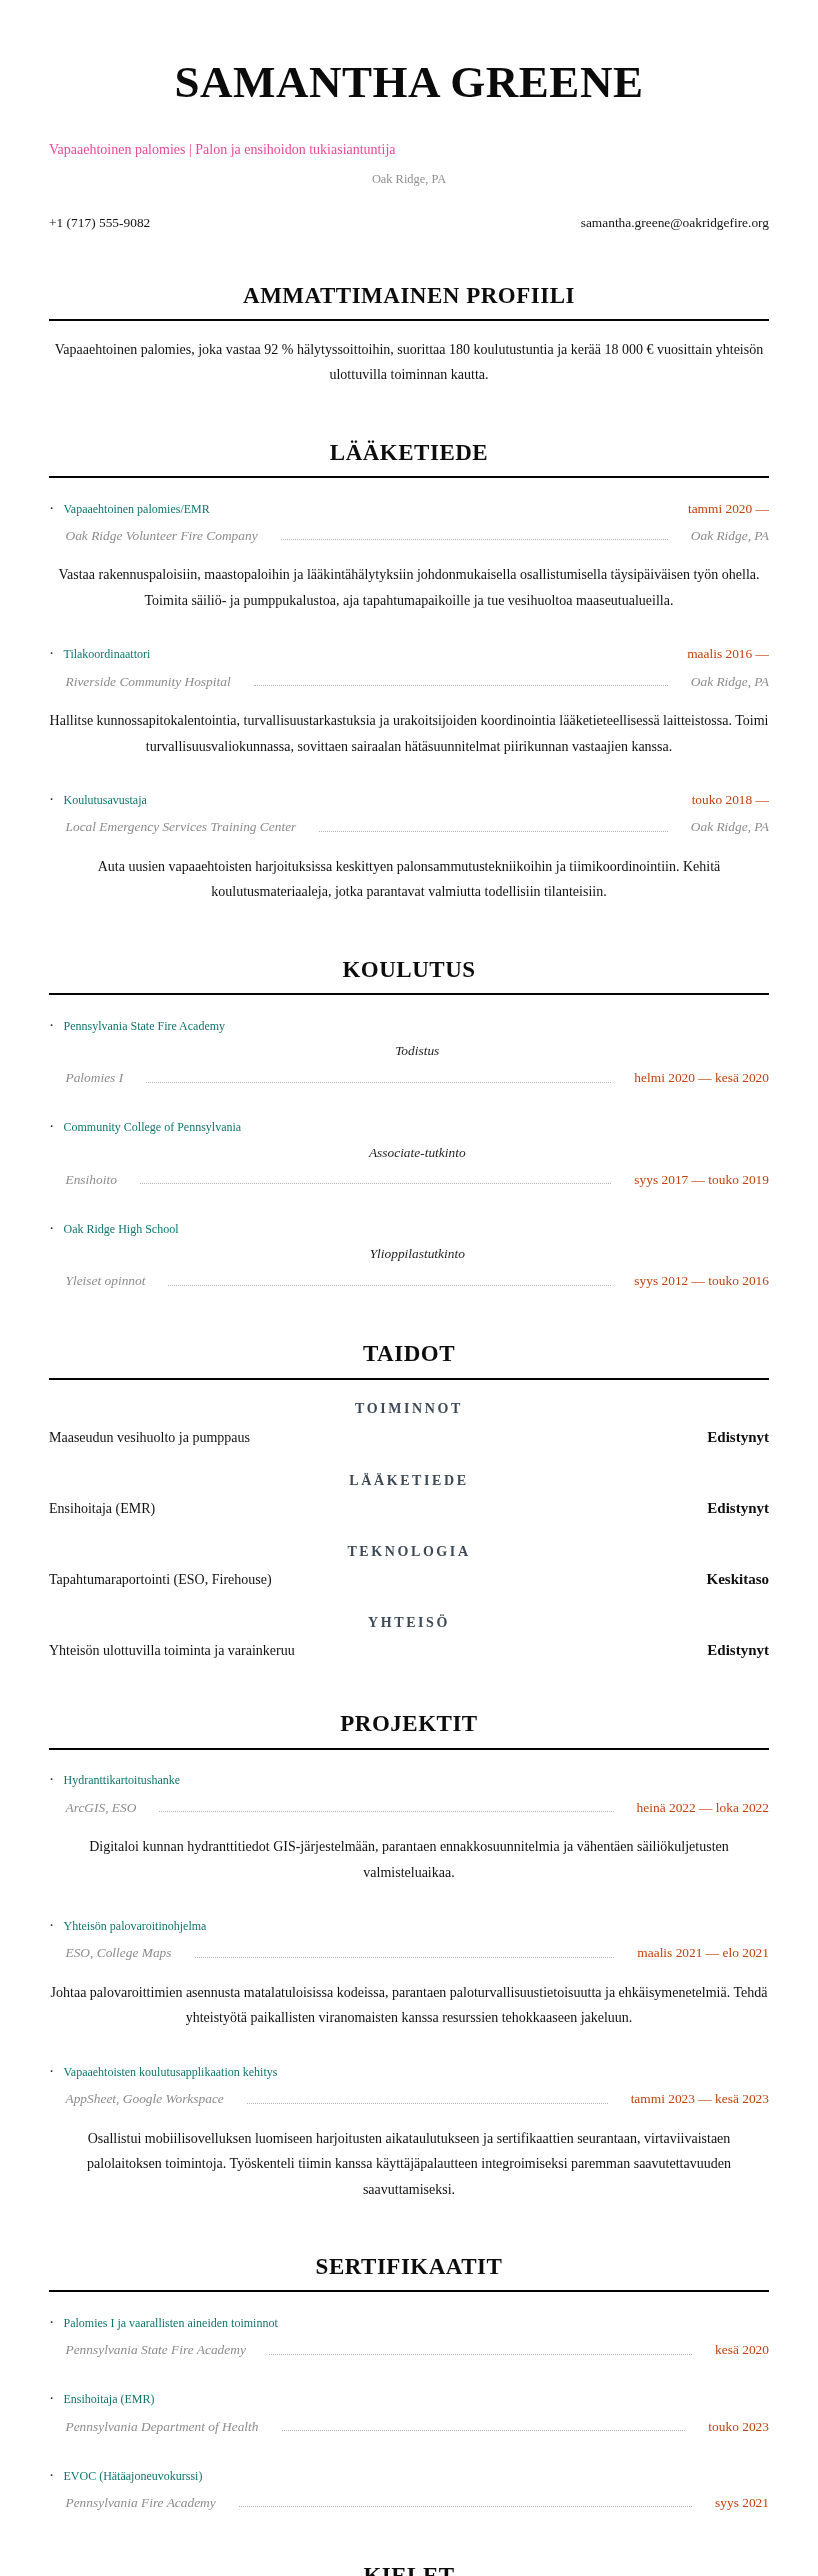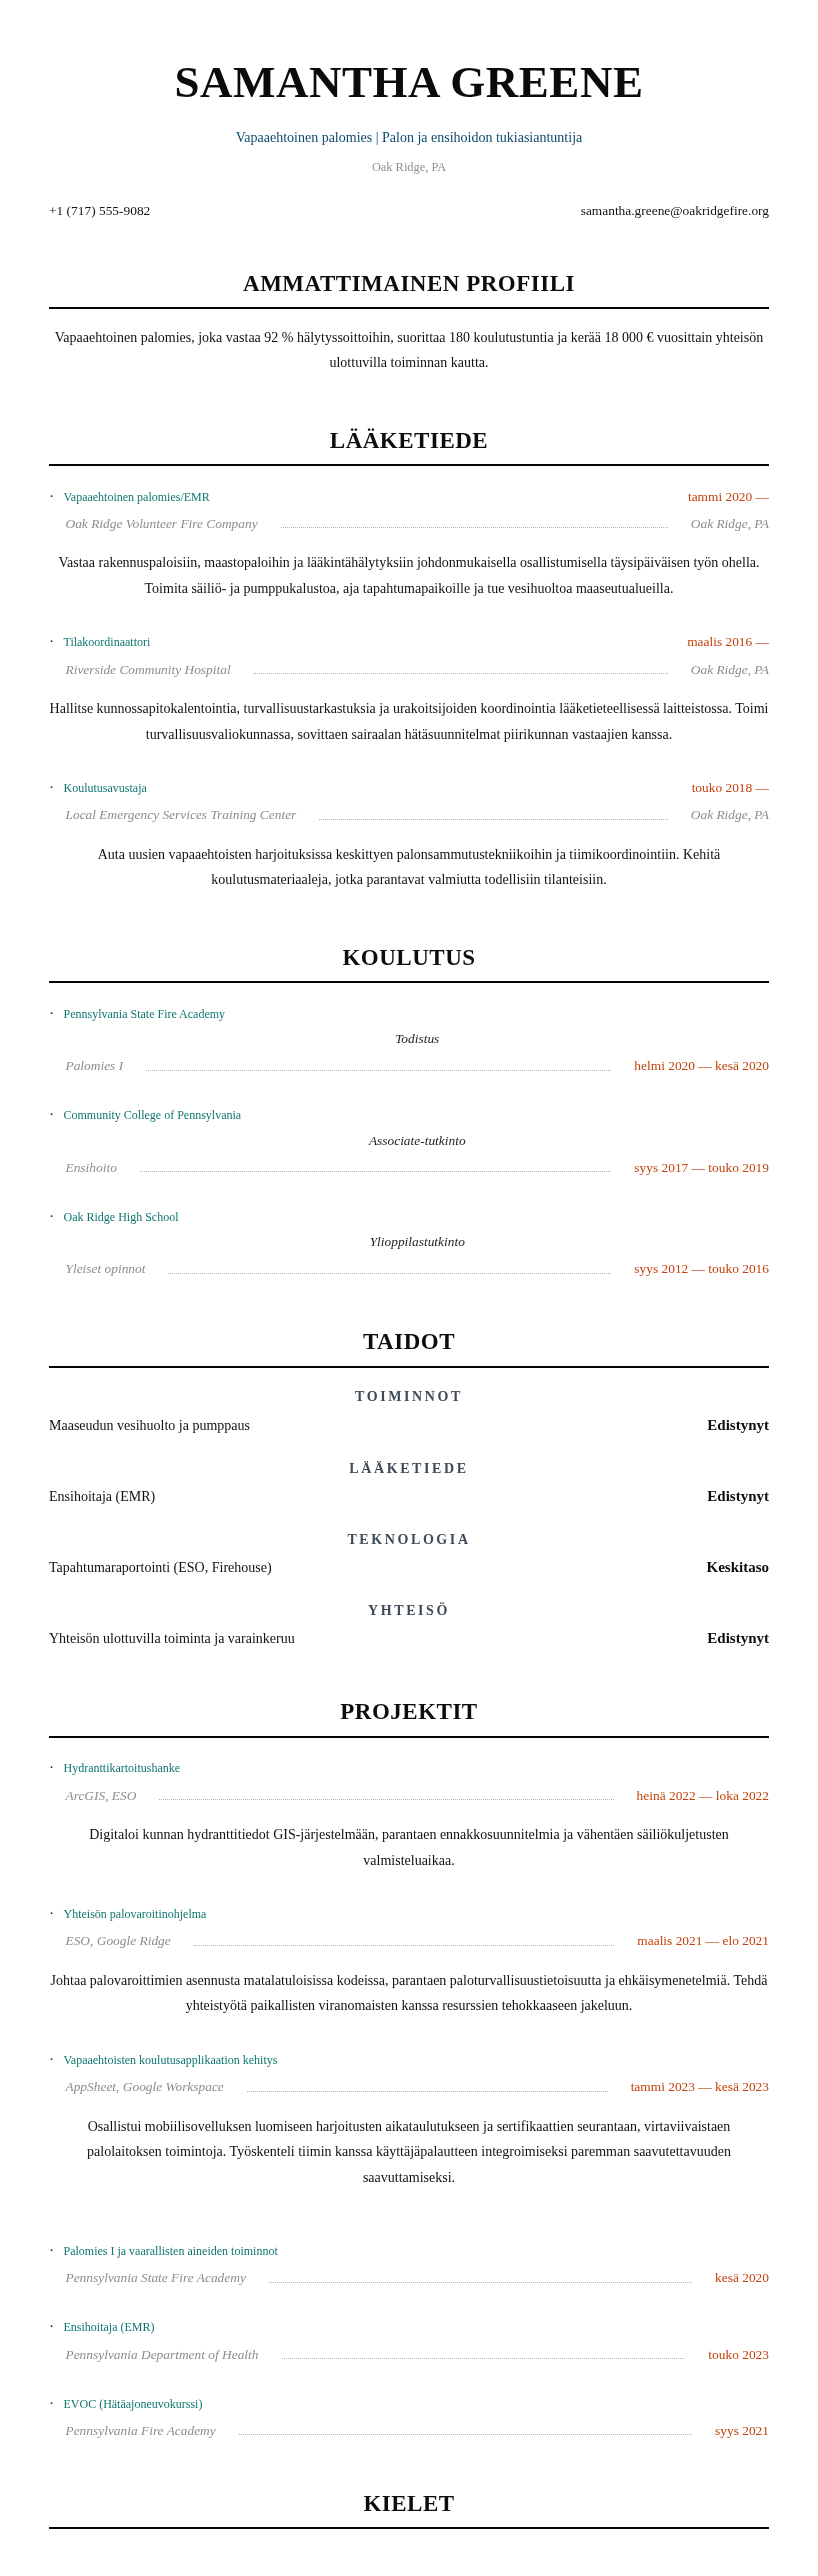--- a/index.html
+++ b/index.html
@@ -17,24 +17,24 @@
   
   .name {
     text-align: center;
     font-size: 45px;
     font-weight: 700;
     letter-spacing: 0.5px;
     color: #0b0b0b;
     line-height: 1.1;
   }
   .tagline {
-    text-align: center;
+    text-align: left;
     font-size: 14px;
-    margin-top: 22px;
-    color: #0c4a6e;
+    margin-top: 34px;
+    color: #ec4899;
   }
   .loc {
     text-align: center;
     font-size: 12.4px;
     margin-top: 14.4px;
     color: #8f8f8f;
   }
   .contact {
     display: flex;
     justify-content: space-between;
@@ -306,21 +306,21 @@
       </div>
 
       <div class="entry">
         <div class="erow1">
           <span class="etitle-wrap">
             <span class="bullet">·</span>
             <span class="etitle">Yhteisön palovaroitinohjelma</span>
           </span>
         </div>
         <div class="erow2">
-          <span class="meta-left">ESO, Google Ridge</span>
+          <span class="meta-left">ESO, College Maps</span>
           <span class="leader"></span>
           <span class="edate">maalis 2021 — elo 2021</span>
         </div>
         <p class="edesc">Johtaa palovaroittimien asennusta matalatuloisissa kodeissa, parantaen paloturvallisuustietoisuutta ja ehkäisymenetelmiä. Tehdä yhteistyötä paikallisten viranomaisten kanssa resurssien tehokkaaseen jakeluun.</p>
       </div>
 
       <div class="entry">
         <div class="erow1">
           <span class="etitle-wrap">
             <span class="bullet">·</span>
@@ -332,20 +332,21 @@
           <span class="leader"></span>
           <span class="edate">tammi 2023 — kesä 2023</span>
         </div>
         <p class="edesc">Osallistui mobiilisovelluksen luomiseen harjoitusten aikataulutukseen ja sertifikaattien seurantaan, virtaviivaistaen palolaitoksen toimintoja. Työskenteli tiimin kanssa käyttäjäpalautteen integroimiseksi paremman saavutettavuuden saavuttamiseksi.</p>
       </div>
 
     </div>
   </section>
 
   <section class="section">
+    <h2 class="section-title">SERTIFIKAATIT</h2>
     <div class="section-body entries">
 
       <div class="entry">
         <div class="erow1">
           <span class="etitle-wrap">
             <span class="bullet">·</span>
             <span class="etitle">Palomies I ja vaarallisten aineiden toiminnot</span>
           </span>
         </div>
         <div class="erow2">

